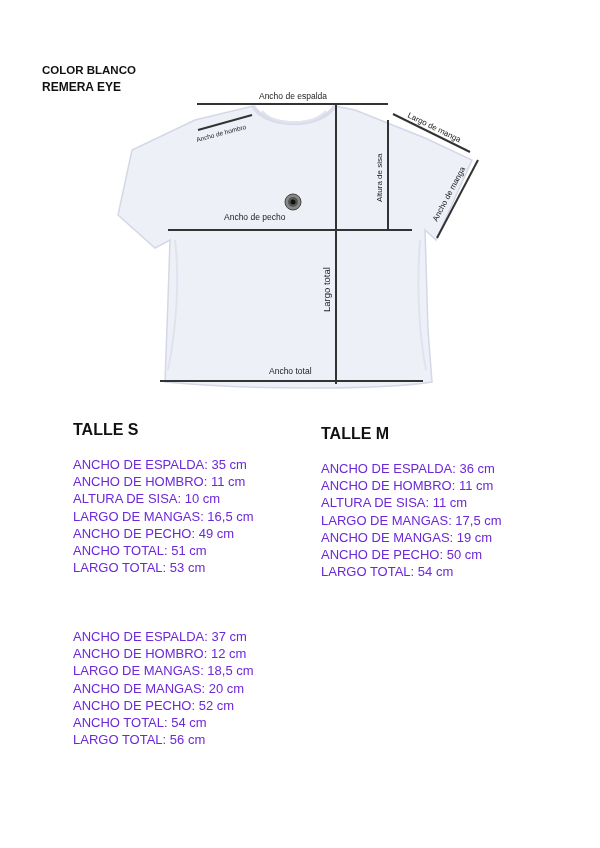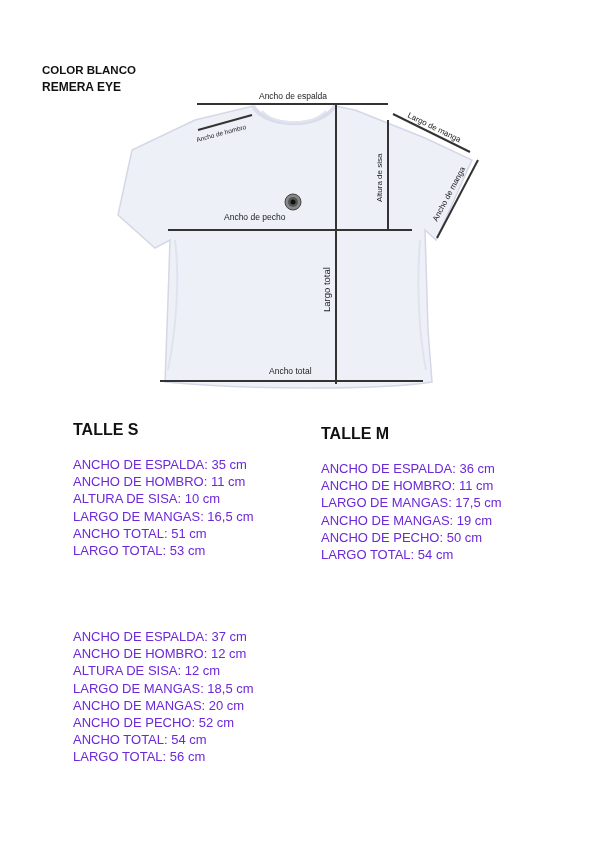--- a/index.html
+++ b/index.html
@@ -63,41 +63,42 @@
   </svg>
 </div>
 
 <div class="size-block" id="talle-s">
   <h2>TALLE S</h2>
   <ul>
     <li>ANCHO DE ESPALDA: 35 cm</li>
     <li>ANCHO DE HOMBRO: 11 cm</li>
     <li>ALTURA DE SISA: 10 cm</li>
     <li>LARGO DE MANGAS: 16,5 cm</li>
+    <li>ANCHO DE PECHO: 49 cm</li>
     <li>ANCHO TOTAL: 51 cm</li>
     <li>LARGO TOTAL: 53 cm</li>
   </ul>
 </div>
 
 <div class="size-block" id="talle-m">
   <h2>TALLE M</h2>
   <ul>
     <li>ANCHO DE ESPALDA: 36 cm</li>
     <li>ANCHO DE HOMBRO: 11 cm</li>
+    <li>ALTURA DE SISA: 11 cm</li>
     <li>LARGO DE MANGAS: 17,5 cm</li>
     <li>ANCHO DE MANGAS: 19 cm</li>
     <li>ANCHO DE PECHO: 50 cm</li>
     <li>LARGO TOTAL: 54 cm</li>
   </ul>
 </div>
 
 <div class="size-block" id="talle-l">
   <ul>
     <li>ANCHO DE ESPALDA: 37 cm</li>
     <li>ANCHO DE HOMBRO: 12 cm</li>
-    <li>ALTURA DE SISA: 12 cm</li>
     <li>LARGO DE MANGAS: 18,5 cm</li>
     <li>ANCHO DE MANGAS: 20 cm</li>
     <li>ANCHO DE PECHO: 52 cm</li>
     <li>ANCHO TOTAL: 54 cm</li>
     <li>LARGO TOTAL: 56 cm</li>
   </ul>
 </div>
 
 </body></html>

